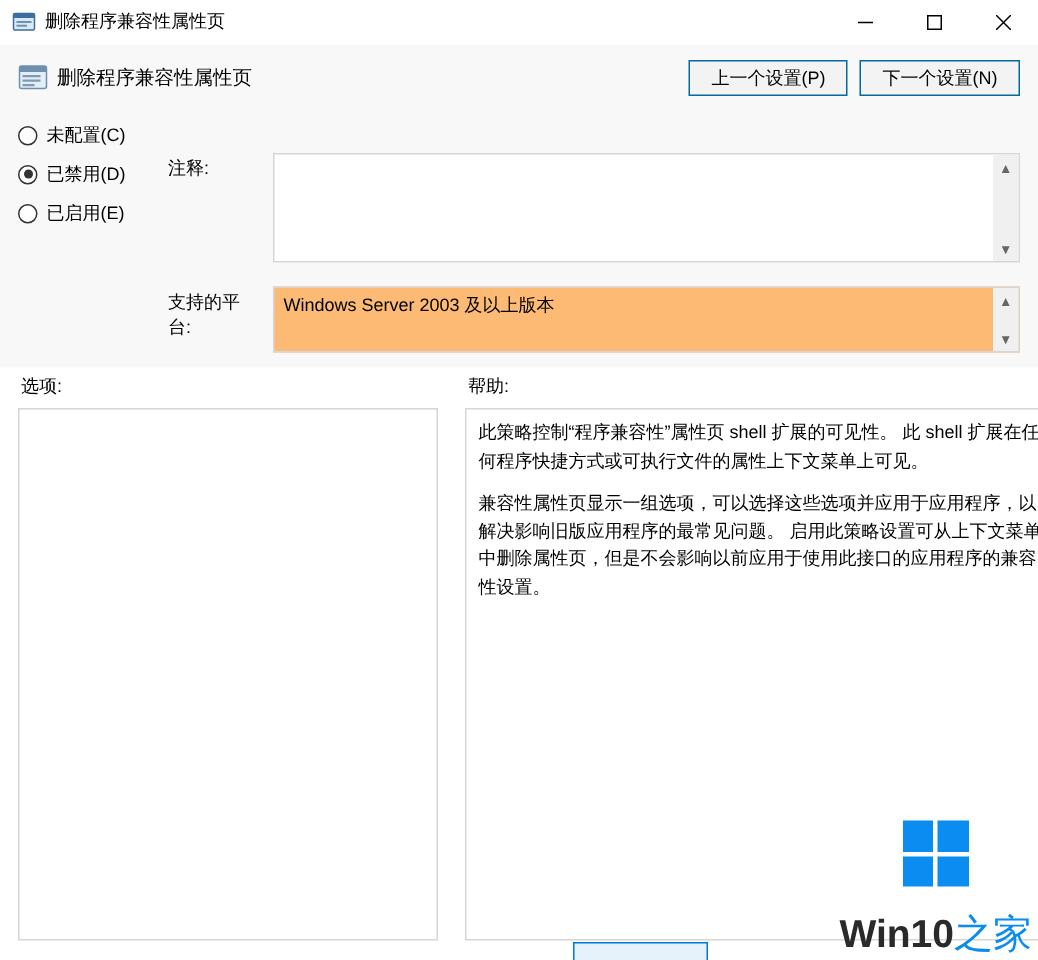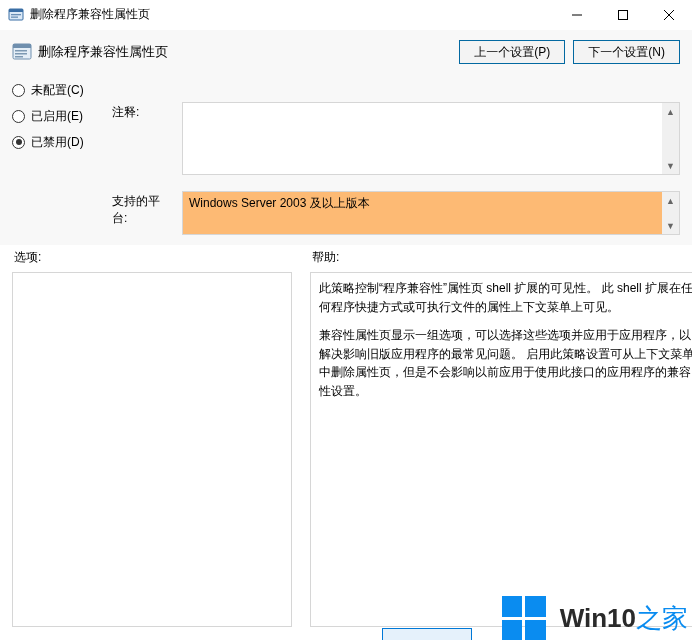--- a/index.html
+++ b/index.html
@@ -135,20 +135,21 @@
   .panel.help p { margin:0 0 10px 0; }
   
   .watermark {
     position:absolute;
     right:4px; bottom:0px;
     text-align:right;
   }
   .watermark .brand {
     display:flex; align-items:center; justify-content:flex-end;
     gap:14px;
+    flex-direction:column;
   }
   .winlogo {
     width:44px; height:44px;
     display:grid;
     grid-template-columns:1fr 1fr;
     grid-template-rows:1fr 1fr;
     gap:3px;
     transform:none;
   }
   .winlogo div { background:#0a8cf0; }
@@ -221,26 +222,26 @@
     <div class="nav-btn">下一个设置(N)</div>
   </div>
 
   <div class="grid">
     <div class="radio-col">
       <div class="radio-item">
         <span class="radio-circle"></span>
         <span>未配置(C)</span>
       </div>
       <div class="radio-item">
+        <span class="radio-circle checked"></span>
+        <span>已禁用(D)</span>
+      </div>
+      <div class="radio-item">
         <span class="radio-circle"></span>
         <span>已启用(E)</span>
-      </div>
-      <div class="radio-item">
-        <span class="radio-circle checked"></span>
-        <span>已禁用(D)</span>
       </div>
     </div>
 
     <div style="flex:1">
       <div style="display:flex; gap:8px; align-items:flex-start; margin-bottom:6px;margin-top:28px;">
         <div style="width:62px; padding-top:2px;">
           <span>注释:</span>
         </div>
         <div class="textarea">
           <span></span>

